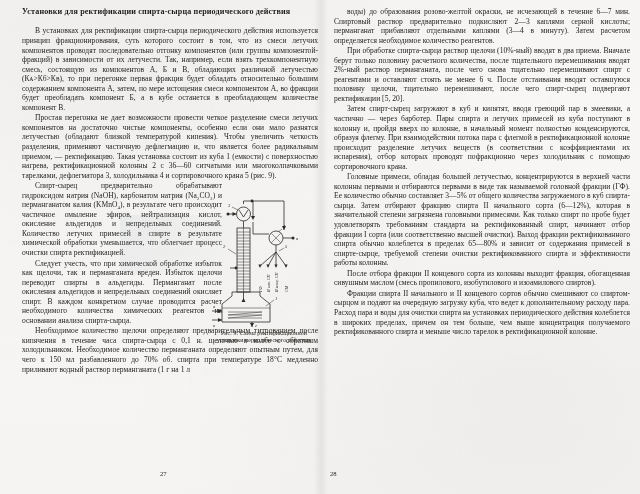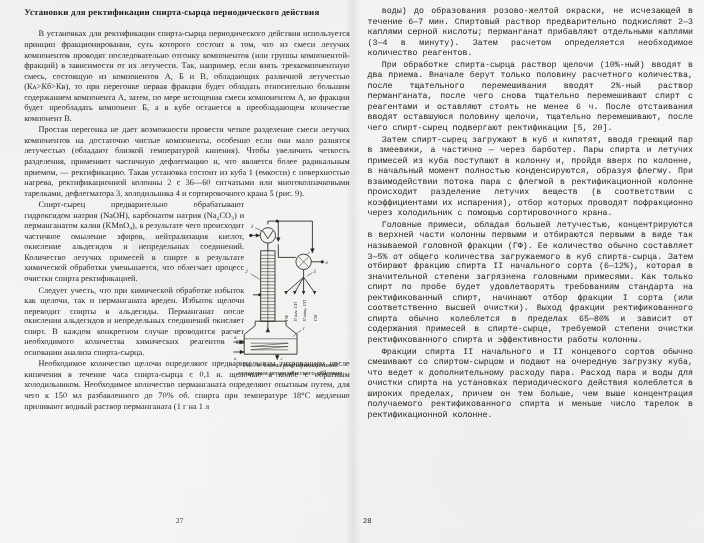--- a/index.html
+++ b/index.html
@@ -40,21 +40,21 @@
        rgba(0,0,0,0.00) 100%);
     pointer-events: none;
   }
   .page {
     position: absolute;
     top: 0;
     height: 494px;
     box-sizing: border-box;
   }
   #page-left  { left: 0px;   width: 318px; padding: 7px 12px 0 10px; margin-left: 12px; }
-  #page-right { left: 322px; width: 318px; padding: 7px 10px 0 12px; font-family: Liberation Mono, monospace; }
+  #page-right { left: 322px; width: 318px; padding: 7px 10px 0 12px; }
 
   h1.section-title {
     font-size: 8.1px;
     line-height: 10.4px;
     font-weight: bold;
     margin: 0 0 9px 0;
     letter-spacing: 0.15px;
     text-align: left;
     color: #211f1d;
   }
@@ -262,20 +262,21 @@
     </svg>
 
     <div class="fig-caption">Рис. 9. Схема ректификационной установки периодического действия</div>
   </div>
 
   <div class="page" id="page-right">
     <p class="body-text">воды) до образования розово-желтой окраски, не исчезающей в течение 6—7 мин. Спиртовый раствор предварительно подкисляют 2—3 каплями серной кислоты; перманганат прибавляют отдельными каплями (3—4 в минуту). Затем расчетом определяется необходимое количество реагентов.</p>
     <p class="body-text">При обработке спирта-сырца раствор щелочи (10%-ный) вводят в два приема. Вначале берут только половину расчетного количества, после тщательного перемешивания вводят 2%-ный раствор перманганата, после чего снова тщательно перемешивают спирт с реагентами и оставляют стоять не менее 6 ч. После отстаивания вводят оставшуюся половину щелочи, тщательно перемешивают, после чего спирт-сырец подвергают ректификации [5, 20].</p>
     <p class="body-text">Затем спирт-сырец загружают в куб и кипятят, вводя греющий пар в змеевики, а частично — через барботер. Пары спирта и летучих примесей из куба поступают в колонну и, пройдя вверх по колонне, в начальный момент полностью конденсируются, образуя флегму. При взаимодействии потока пара с флегмой в ректификационной колонне происходит разделение летучих веществ (в соответствии с коэффициентами их испарения), отбор которых проводят пофракционно через холодильник с помощью сортировочного крана.</p>
     <p class="body-text">Головные примеси, обладая большей летучестью, концентрируются в верхней части колонны первыми и отбираются первыми в виде так называемой головной фракции (ГФ). Ее количество обычно составляет 3—5% от общего количества загружаемого в куб спирта-сырца. Затем отбирают фракцию спирта II начального сорта (6—12%), которая в значительной степени загрязнена головными примесями. Как только спирт по пробе будет удовлетворять требованиям стандарта на ректификованный спирт, начинают отбор фракции I сорта (или соответственно высшей очистки). Выход фракции ректификованного спирта обычно колеблется в пределах 65—80% и зависит от содержания примесей в спирте-сырце, требуемой степени очистки ректификованного спирта и эффективности работы колонны.</p>
+    <p class="body-text">После отбора фракции II концевого сорта из колонны выходит фракция, обогащенная сивушным маслом (смесь пропилового, изобутилового и изоамилового спиртов).</p>
     <p class="body-text">Фракции спирта II начального и II концевого сортов обычно смешивают со спиртом-сырцом и подают на очередную загрузку куба, что ведет к дополнительному расходу пара. Расход пара и воды для очистки спирта на установках периодического действия колеблется в широких пределах, причем он тем больше, чем выше концентрация получаемого ректификованного спирта и меньше число тарелок в ректификационной колонне.</p>
 
     <div class="page-number" id="page-num-right">28</div>
   </div>
 
   <div id="gutter-shadow"></div>
   <div id="scan-streak"></div>
   <div id="scan-speckle"></div>
 </div>
 

